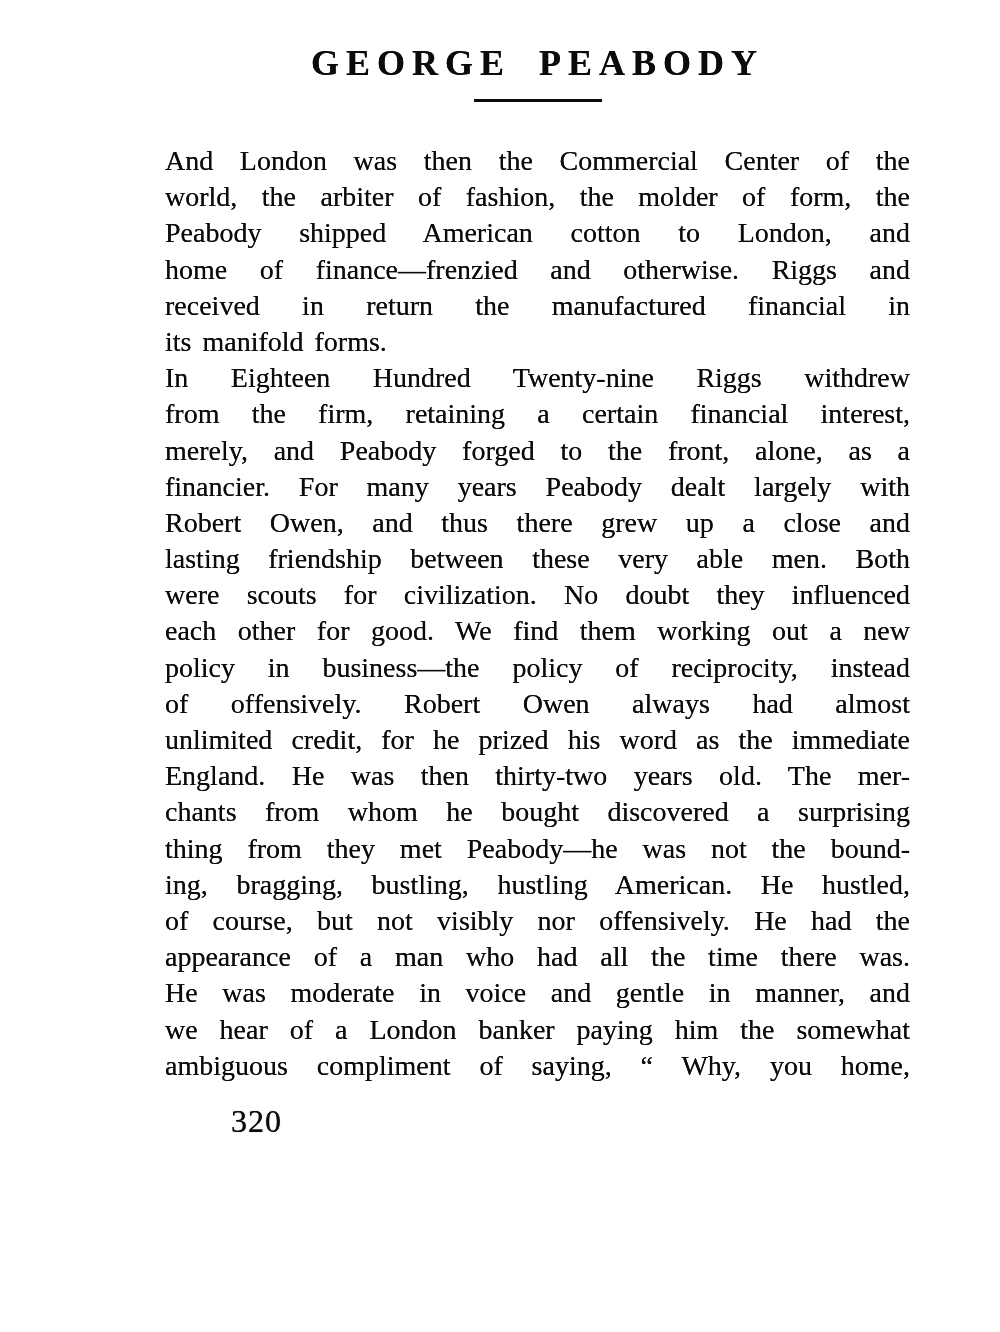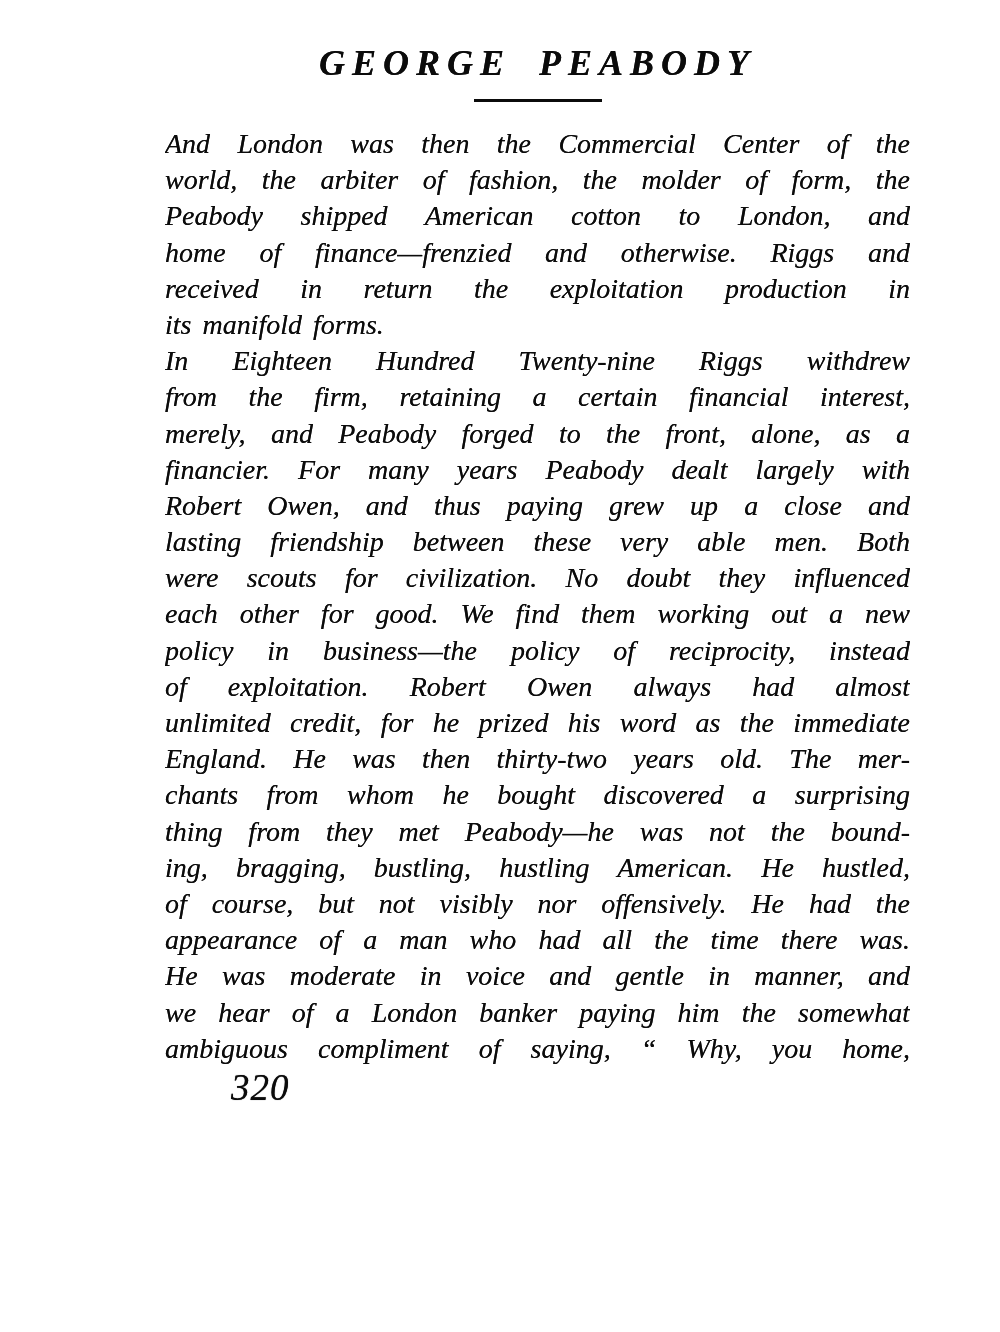--- a/index.html
+++ b/index.html
@@ -1,19 +1,19 @@
 <!DOCTYPE html>
 <html style="--ink: #0b0b0b; --paper: #ffffff;"><head>
 <meta charset="utf-8">
 <style>
   :root {
     --ink: #0b0b0b;
     --paper: #ffffff;
   }
-  * { margin: 0; padding: 0; box-sizing: border-box; font-style: italic; }
+  * { margin: 0; padding: 0; box-sizing: border-box; }
   html, body {
     width: 1000px;
     background: var(--paper);
   }
   body {
     height: 1332px;
     overflow: hidden;
     font-family: "Liberation Serif", "DejaVu Serif", serif;
     color: var(--ink);
   }
@@ -39,68 +39,68 @@
     word-spacing: 12px;
     text-shadow: 0 0 0.6px rgba(0,0,0,0.85);
   }
   .title-rule {
     width: 128px;
     height: 3px;
     background: var(--ink);
     margin: 17px auto 0 auto;
   }
   .body-text {
-    margin-top: 24px;
+    margin-top: 41px;
   }
   .line {
     font-size: 28px;
     line-height: 36.2px;
     height: 36.2px;
     text-align: justify;
     text-align-last: justify;
     text-shadow: 0 0 0.55px rgba(0,0,0,0.8);
     overflow: hidden;
   }
   .line.plain {
     text-align-last: left;
     word-spacing: 4px;
   }
   .page-number {
-    margin-top: 4px;
+    margin-top: 20px;
     margin-left: 66px;
-    font-size: 37px;
+    font-size: 32px;
     line-height: 34px;
     letter-spacing: 1px;
     text-shadow: 0 0 0.7px rgba(0,0,0,0.9);
   }
 </style>
 </head>
 <body>
 
 <div class="page">
   <div class="text-block">
     <h1 class="title">GEORGE PEABODY</h1>
     <div class="title-rule"></div>
     <div class="body-text" id="body-text">
         <div class="line">And London was then the Commercial Center of the</div>
         <div class="line">world, the arbiter of fashion, the molder of form, the</div>
         <div class="line">Peabody shipped American cotton to London, and</div>
         <div class="line">home of finance—frenzied and otherwise. Riggs and</div>
-        <div class="line">received in return the exploitation production in</div>
+        <div class="line">received in return the manufactured financial in</div>
         <div class="line plain">its manifold forms.</div>
         <div class="line">In Eighteen Hundred Twenty-nine Riggs withdrew</div>
         <div class="line">from the firm, retaining a certain financial interest,</div>
         <div class="line">merely, and Peabody forged to the front, alone, as a</div>
         <div class="line">financier. For many years Peabody dealt largely with</div>
-        <div class="line">Robert Owen, and thus paying grew up a close and</div>
+        <div class="line">Robert Owen, and thus there grew up a close and</div>
         <div class="line">lasting friendship between these very able men. Both</div>
         <div class="line">were scouts for civilization. No doubt they influenced</div>
         <div class="line">each other for good. We find them working out a new</div>
         <div class="line">policy in business—the policy of reciprocity, instead</div>
-        <div class="line">of exploitation. Robert Owen always had almost</div>
+        <div class="line">of offensively. Robert Owen always had almost</div>
         <div class="line">unlimited credit, for he prized his word as the immediate</div>
         <div class="line">England. He was then thirty-two years old. The mer-</div>
         <div class="line">chants from whom he bought discovered a surprising</div>
         <div class="line">thing from they met Peabody—he was not the bound-</div>
         <div class="line">ing, bragging, bustling, hustling American. He hustled,</div>
         <div class="line">of course, but not visibly nor offensively. He had the</div>
         <div class="line">appearance of a man who had all the time there was.</div>
         <div class="line">He was moderate in voice and gentle in manner, and</div>
         <div class="line">we hear of a London banker paying him the somewhat</div>
         <div class="line">ambiguous compliment of saying, “ Why, you home,</div>

